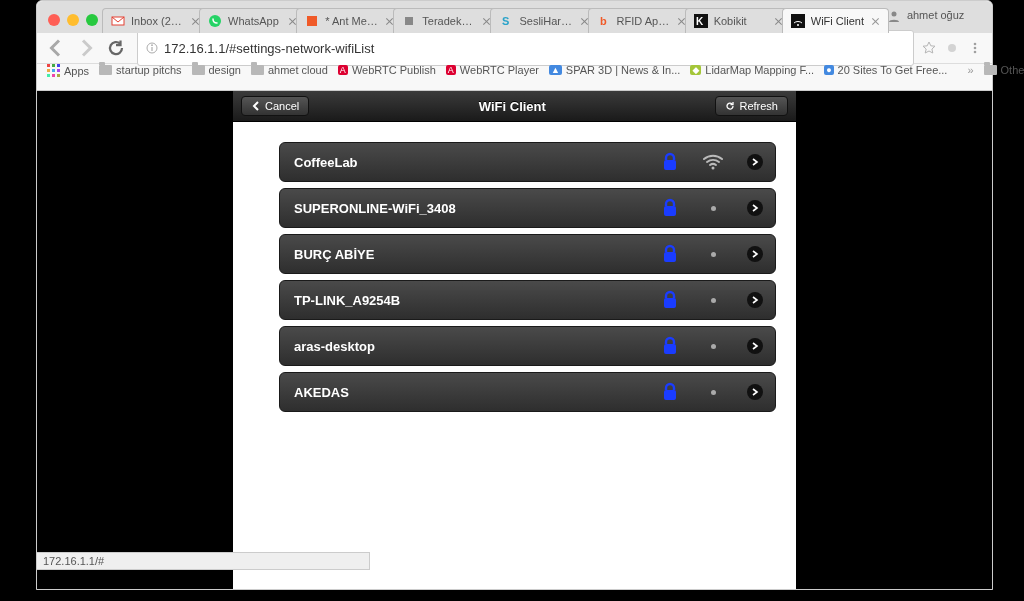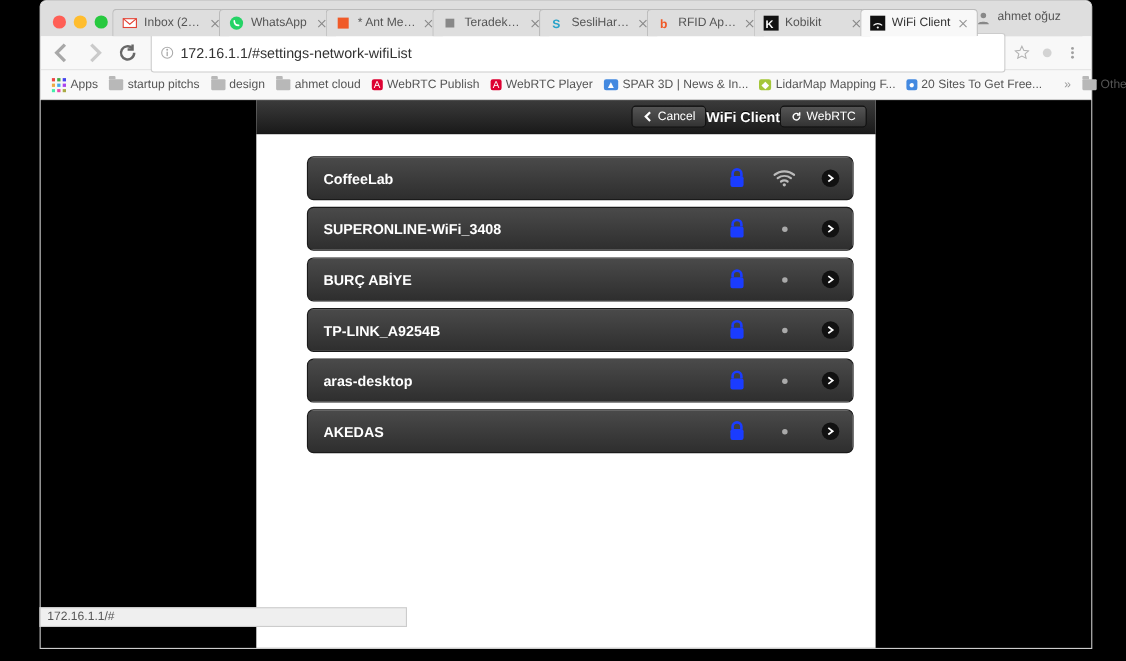--- a/index.html
+++ b/index.html
@@ -21,31 +21,31 @@
   .tab .t-close::after{transform:rotate(-45deg);}
   .tab .t-icon{width:14px;height:14px;flex:none;display:flex;align-items:center;justify-content:center;}
   .tab-extra{flex:1;min-width:0;height:24px;display:flex;align-items:flex-start;gap:6px;padding:0 8px;background:#dedede;color:#555;font-size:11px;}
   .tab-extra .person{width:14px;height:14px;}
   .addrbar{display:flex;align-items:center;height:30px;padding:0 10px;background:#f8f8f8;border-bottom:1px solid #ddd;}
   .navbtn{width:18px;height:18px;margin-right:12px;opacity:.4;display:flex;align-items:center;justify-content:center;}
   .navbtn.active{opacity:.8;}
   .omnibox{flex:1;height:22px;border:1px solid #ccc;border-radius:3px;display:flex;align-items:center;padding:6px 8px;background:#fff;font-size:13px;color:#333;}
   .omnibox .proto{margin-right:6px;opacity:.7;display:flex;align-items:center;}
   .addr-icons{display:flex;align-items:center;gap:10px;margin-left:8px;opacity:.6;}
-  .bm-bar{display:flex;align-items:center;height:26px;padding:0 10px;background:#f8f8f8;border-bottom:1px solid #ccc;font-size:11px;color:#555;gap:10px;}
+  .bm-bar{display:flex;align-items:flex-start;height:26px;padding:0 10px;background:#f8f8f8;border-bottom:1px solid #ccc;font-size:11px;color:#555;gap:10px;}
   .bm{display:flex;align-items:center;gap:4px;white-space:nowrap;}
   .bm .folder{width:13px;height:10px;background:#b8b8b8;border-radius:1px;position:relative;}
   .bm .folder::before{content:"";position:absolute;top:-3px;left:0;width:6px;height:3px;background:#b8b8b8;border-radius:1px 1px 0 0;}
   .bm .pill{padding:0 2px;font-size:9px;border-radius:2px;color:#fff;}
   .bm-spacer{flex:1;}
   .bm-chev{opacity:.6;}
   
   .pagewrap{height:498px;background:#000;display:flex;justify-content:center;}
   .page{width:563px;background:#fff;}
-  .app-head{height:30px;background:linear-gradient(#3b3b3b,#1a1a1a);display:flex;align-items:center;justify-content:flex-end;padding:0 8px;border-bottom:1px solid #000;}
+  .app-head{height:30px;background:linear-gradient(#3b3b3b,#1a1a1a);display:flex;align-items:center;justify-content:space-between;padding:0 8px;border-bottom:1px solid #000;}
   .hd-title{color:#fff;font-size:13px;font-weight:600;text-shadow:0 -1px 0 #000;}
   .hd-btn{display:flex;align-items:center;gap:4px;color:#fff;font-size:11px;background:linear-gradient(#555,#333);border:1px solid #111;border-radius:4px;padding:3px 9px;}
   .hd-btn svg{width:10px;height:10px;}
   .net-list{padding:20px 20px;}
   .net-row{height:38px;display:flex;align-items:center;padding:0 12px 0 14px;margin-bottom:6px;background:linear-gradient(#4a4a4a,#2e2e2e);border:1px solid #1a1a1a;border-radius:6px;color:#fff;font-size:13px;font-weight:600;gap:22px;margin-left:26px;}
   .net-row .ssid{flex:1;white-space:nowrap;overflow:hidden;text-overflow:ellipsis;}
   .net-row .lock{width:18px;height:20px;display:flex;align-items:center;justify-content:center;}
   .net-row .signal{width:24px;display:flex;align-items:center;justify-content:center;}
   .net-row .go{width:16px;height:16px;border-radius:50%;background:#111;display:flex;align-items:center;justify-content:center;}
   .net-row .go svg{width:8px;height:8px;}
@@ -264,21 +264,21 @@
                 <path d="M7 1L3 5l4 4" fill="none" stroke="#fff" stroke-width="2"></path>
               </svg>
             <span>Cancel</span>
           </div>
           <div class="hd-title">WiFi Client</div>
           <div class="hd-btn">
             <svg viewBox="0 0 10 10">
                 <path d="M8 5a3 3 0 11-.9-2.1" fill="none" stroke="#fff" stroke-width="1.3"></path>
                 <path d="M8 1v2.5H5.5" fill="none" stroke="#fff" stroke-width="1.3"></path>
               </svg>
-            <span>WebRTC</span>
+            <span>Refresh</span>
           </div>
         </div>
         <div class="net-list" id="net-list">
             <div class="net-row">
               <span class="ssid">CoffeeLab</span>
               <span class="lock">
                 <svg width="16" height="20" viewBox="0 0 16 20">
                   <rect x="2" y="8" width="12" height="10" rx="2" fill="#1a3cff"></rect>
                   <path d="M4 8V6a4 4 0 018 0v2" fill="none" stroke="#1a3cff" stroke-width="2.4"></path>
                 </svg>

